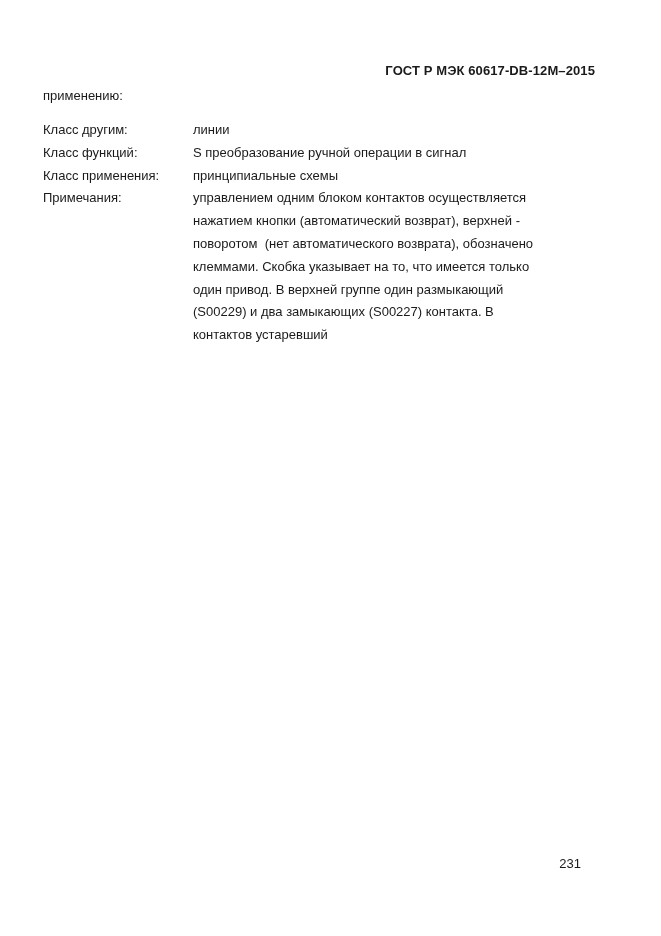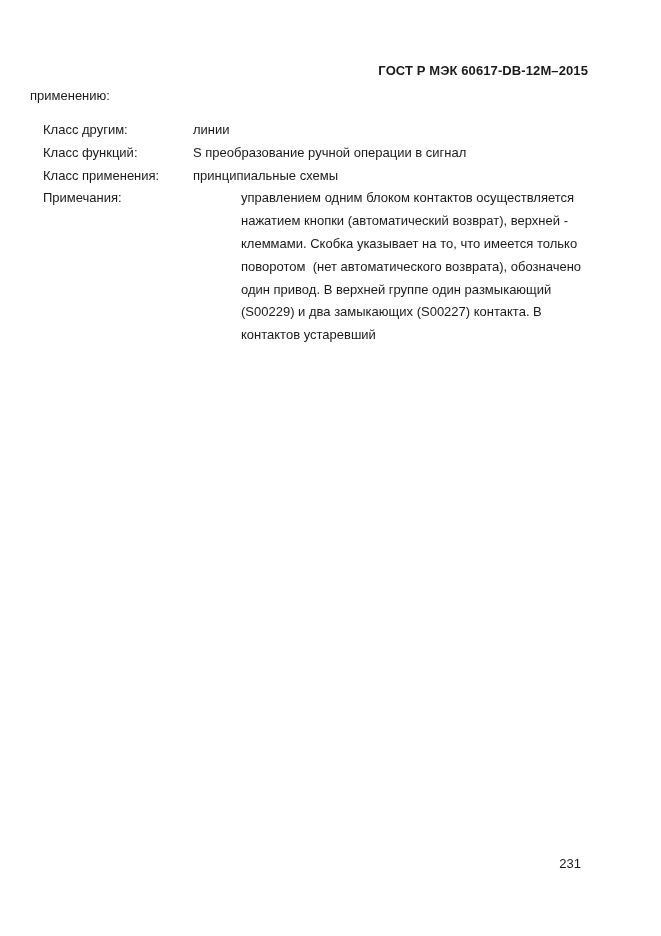--- a/index.html
+++ b/index.html
@@ -11,29 +11,29 @@
       width: 661px;
       height: 936px;
       position: relative;
       overflow: hidden;
       font-family: "Liberation Sans", sans-serif;
       color: #1a1a1a;
     }
     .page-header {
       position: absolute;
       top: 63px;
-      right: 73px;
+      right: 66px;
       font-size: 13px;
       font-weight: bold;
       letter-spacing: 0.1px;
     }
     .lead-text {
       position: absolute;
       top: 88px;
-      left: 30px;
+      left: 43px;
       font-size: 13px;
     }
     .fields {
       position: absolute;
       top: 119px;
       left: 43px;
       width: 540px;
     }
     .field-row {
       display: flex;
@@ -43,21 +43,20 @@
     .field-label {
       width: 150px;
       flex: 0 0 150px;
     }
     .field-value {
       flex: 1;
     }
     .note-line {
       display: block;
       white-space: pre;
-      margin-left: 48px;
     }
     .page-number {
       position: absolute;
       top: 856px;
       right: 80px;
       font-size: 13px;
     }
   </style>
 </head>
 <body>
@@ -77,22 +76,22 @@
   </div>
   <div class="field-row">
     <span class="field-label">Класс применения:</span>
     <span class="field-value">принципиальные схемы</span>
   </div>
   <div class="field-row">
     <span class="field-label">Примечания:</span>
     <span class="field-value">
       <span class="note-line">управлением одним блоком контактов осуществляется</span>
       <span class="note-line">нажатием кнопки (автоматический возврат), верхней -</span>
+      <span class="note-line">поворотом  (нет автоматического возврата), обозначено</span>
       <span class="note-line">клеммами. Скобка указывает на то, что имеется только</span>
-      <span class="note-line">поворотом  (нет автоматического возврата), обозначено</span>
       <span class="note-line">один привод. В верхней группе один размыкающий</span>
       <span class="note-line">(S00229) и два замыкающих (S00227) контакта. В</span>
       <span class="note-line">контактов устаревший</span>
     </span>
   </div>
 </div>
 
 <div class="page-number">231</div>
 
 </body></html>

